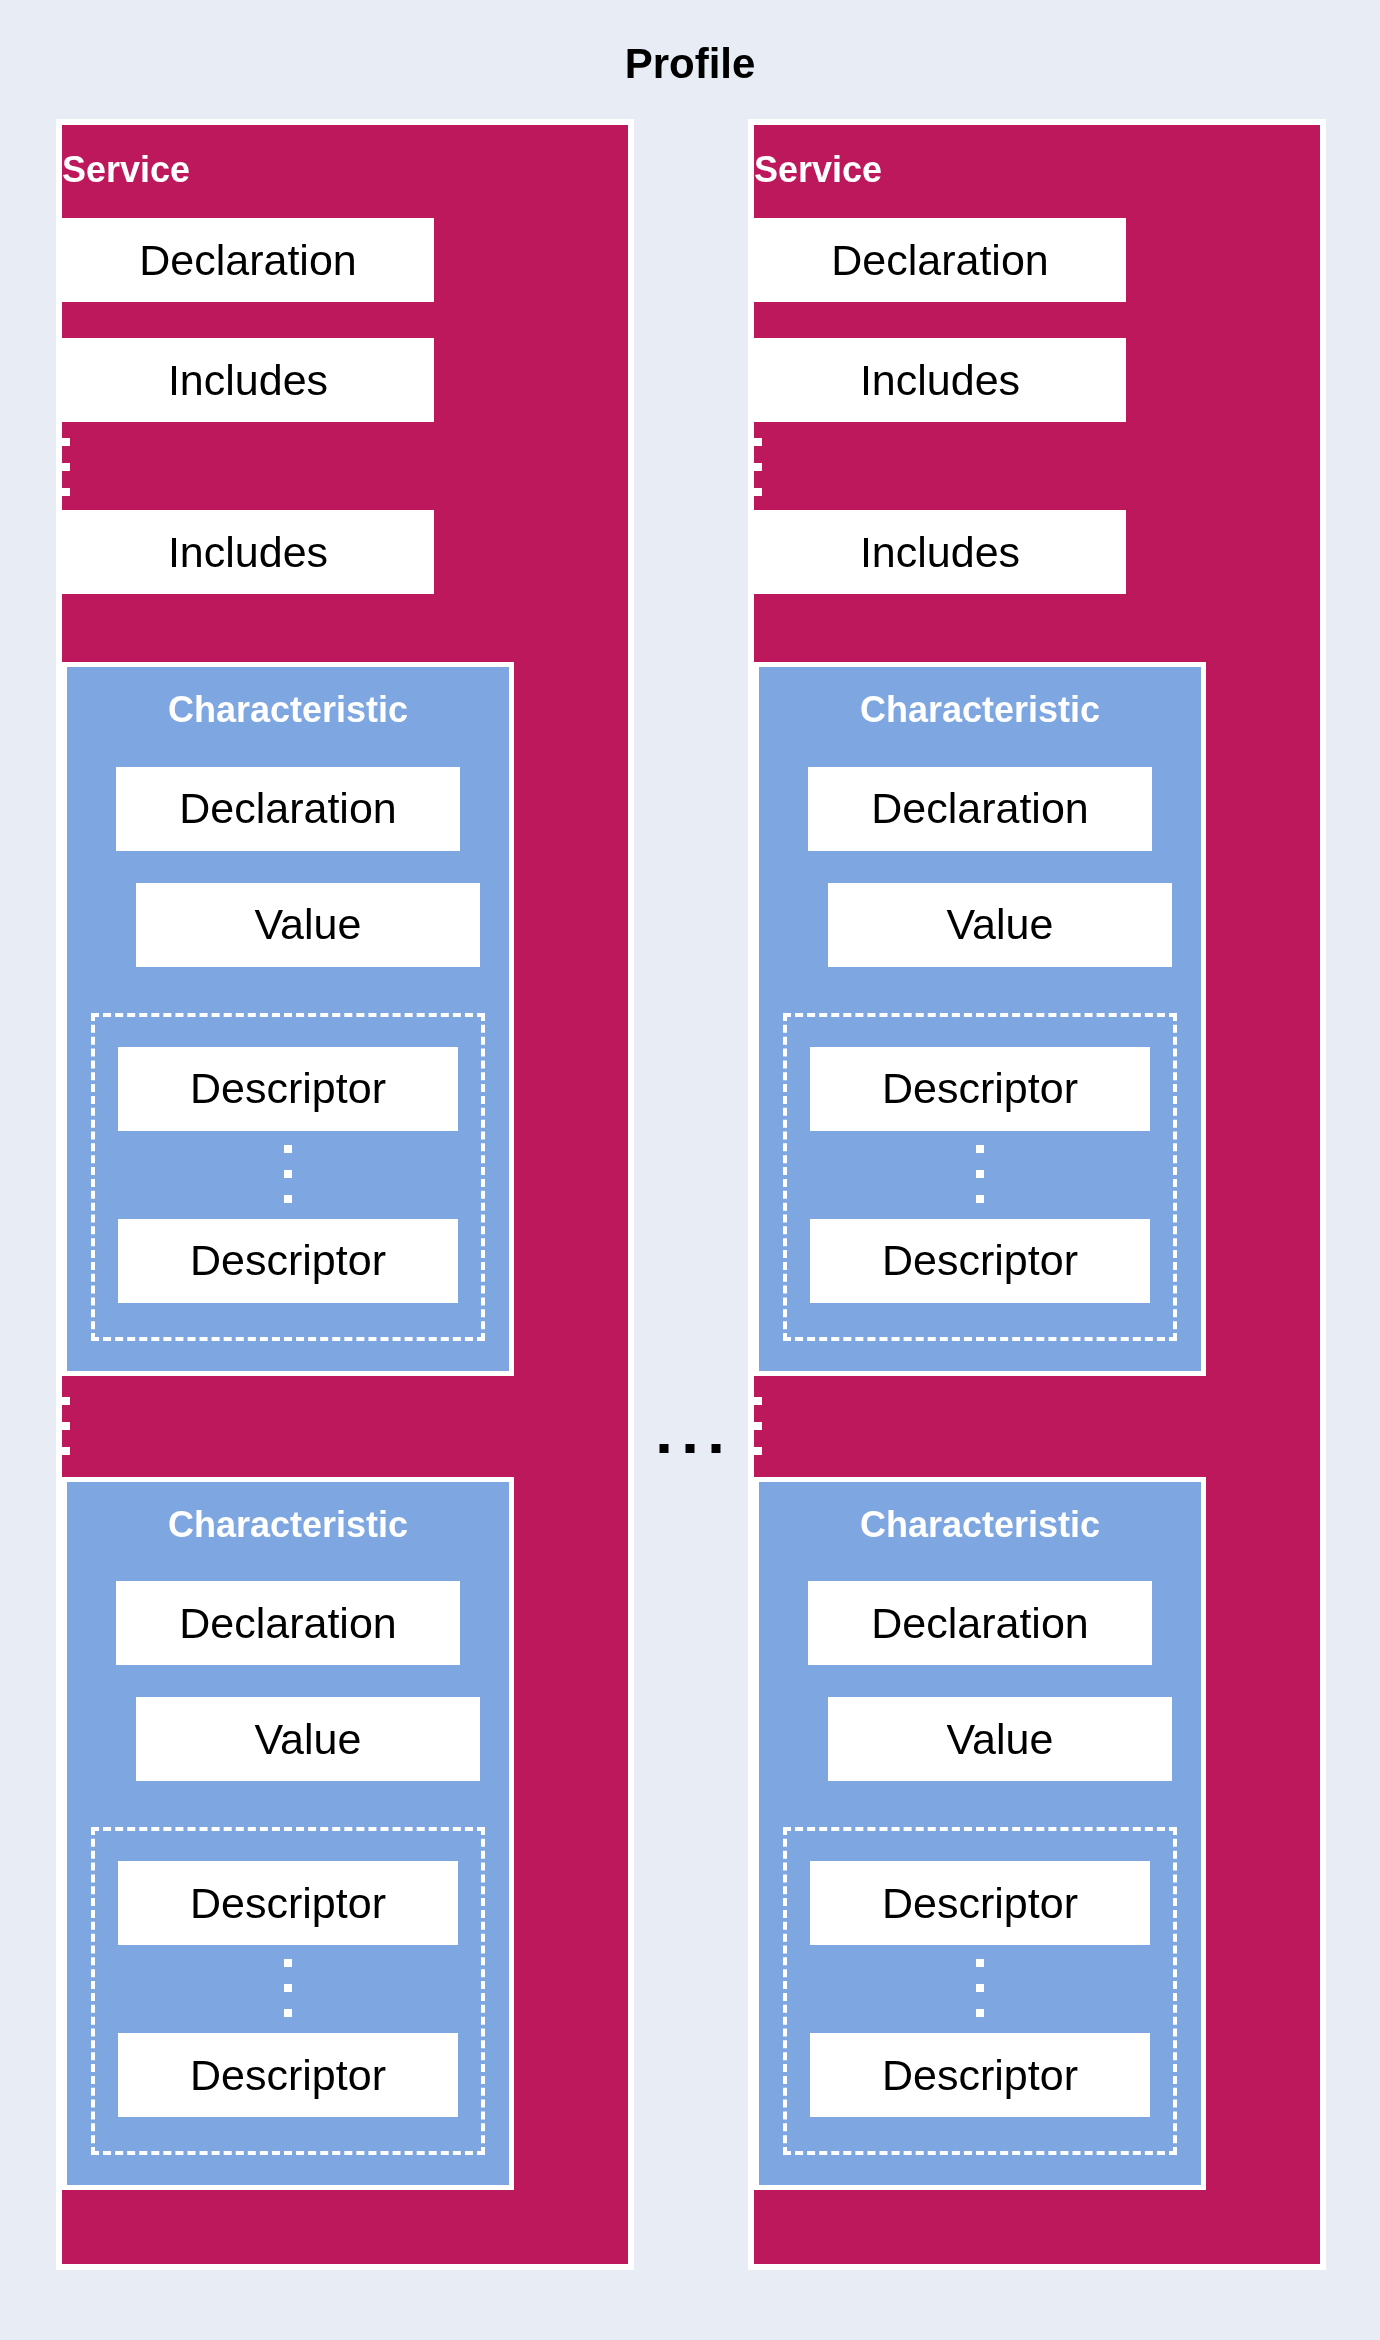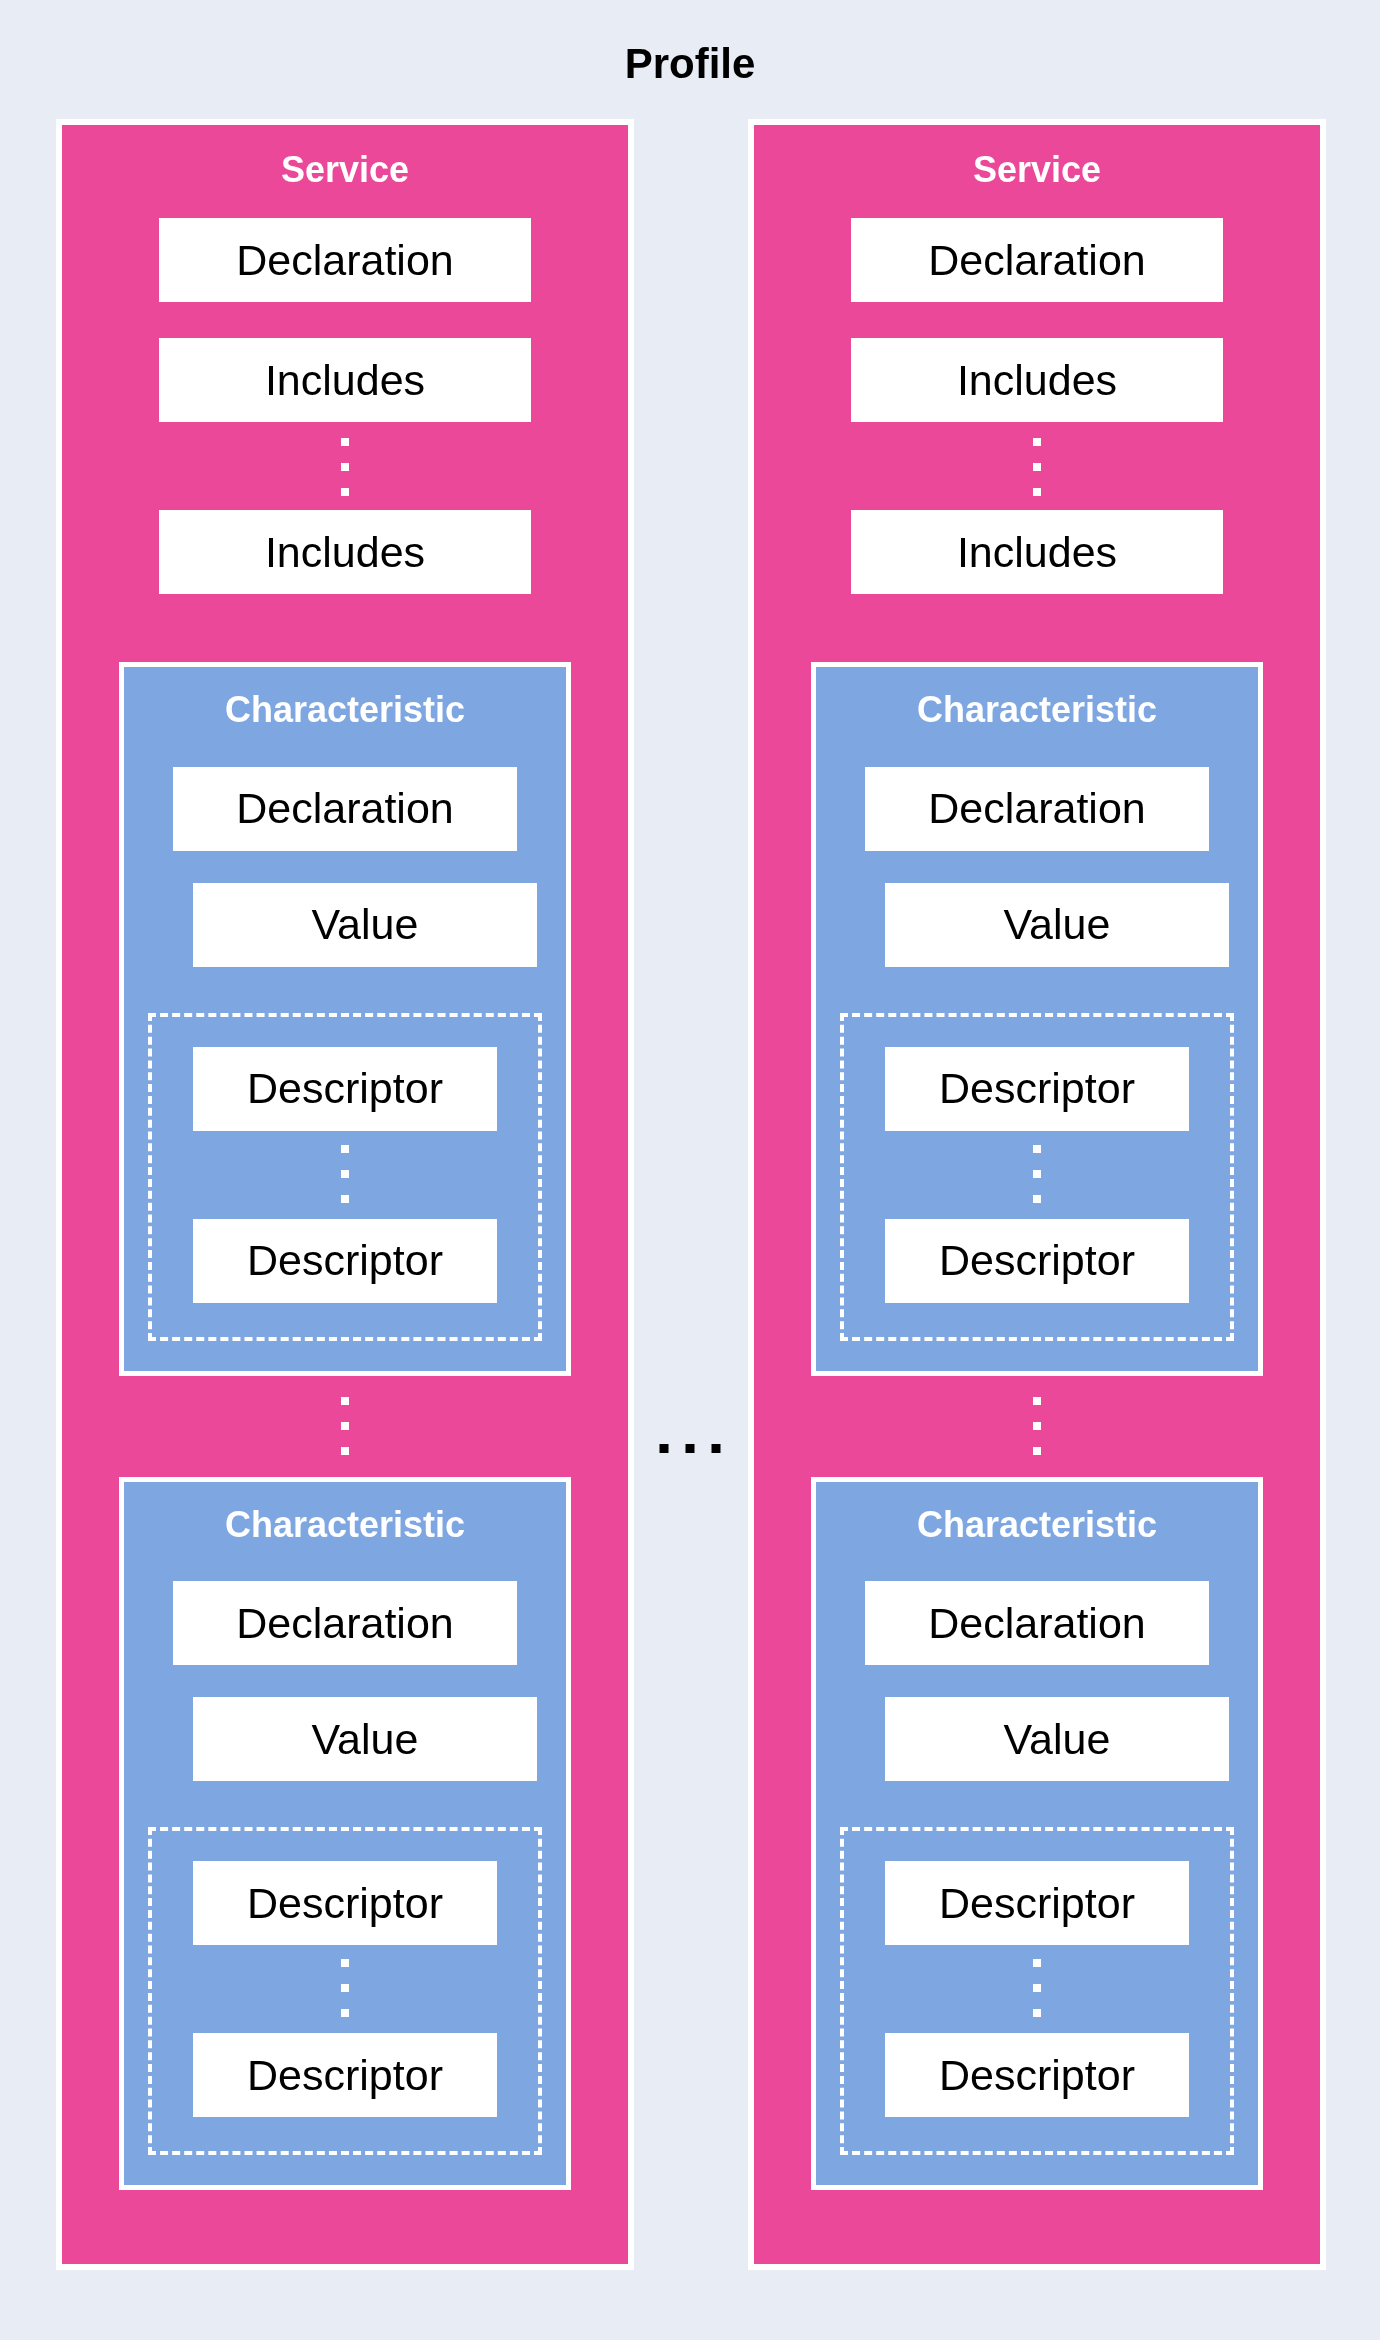--- a/index.html
+++ b/index.html
@@ -19,37 +19,37 @@
   }
   .columns {
     position: absolute;
     top: 119px; left: 56px; right: 54px;
     display: flex;
     justify-content: space-between;
   }
   .service {
     box-sizing: border-box;
     width: 578px; height: 2151px;
-    background: #ec4899;
+    background: #be185d;
     border: 6px solid #FFFFFF;
-    display: flex; flex-direction: column; align-items: center;
+    display: flex; flex-direction: column; align-items: flex-start;
   }
   .service-title {
     color: #FFFFFF; font-size: 36px; font-weight: bold;
     margin-top: 24px; line-height: 1.15;
   }
   .wbox {
     background: #FFFFFF; color: #000;
     font-size: 43px;
     display: flex; align-items: center; justify-content: center;
     flex: 0 0 auto;
   }
   .svc-box { width: 372px; height: 84px; }
   .chr-box { width: 344px; height: 84px; }
-  .dsc-box { width: 304px; height: 84px; }
+  .dsc-box { width: 340px; height: 84px; }
   .svc-declaration { margin-top: 28px; }
   .svc-includes-first { margin-top: 36px; }
   .vdots { display: flex; flex-direction: column; align-items: center; gap: 17px; }
   .vdots .dot { width: 8px; height: 8px; background: #FFFFFF; }
   .vdots-in-service { margin: 16px 0 14px; }
   .vdots-between-chars { margin: 21px 0 22px; }
   .vdots-in-group { margin: 14px 0 16px; }
   .characteristic {
     box-sizing: border-box;
     width: 452px;

